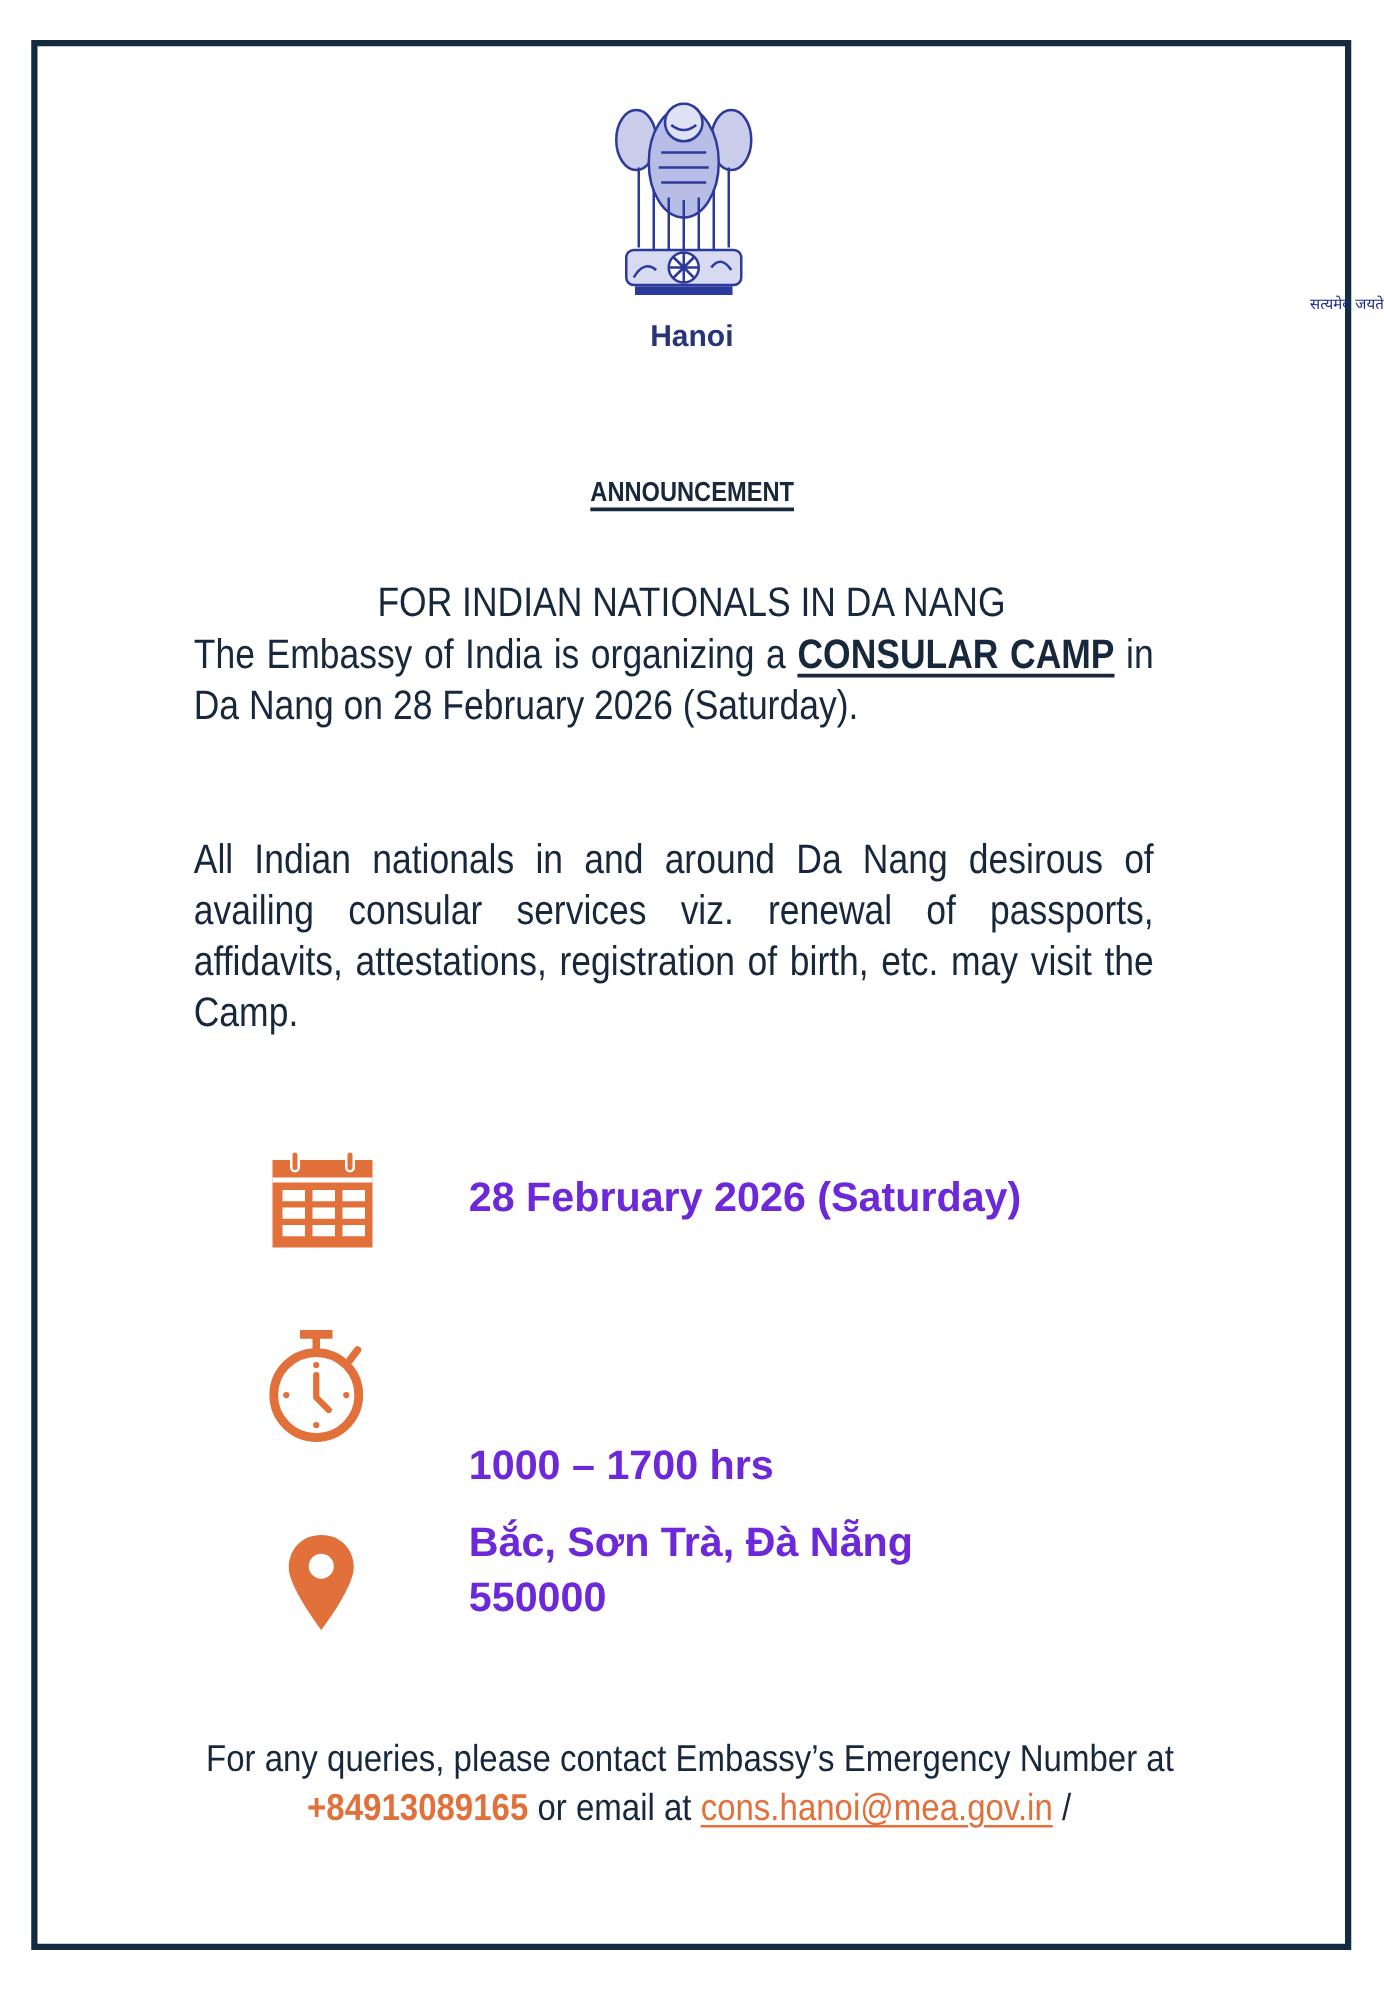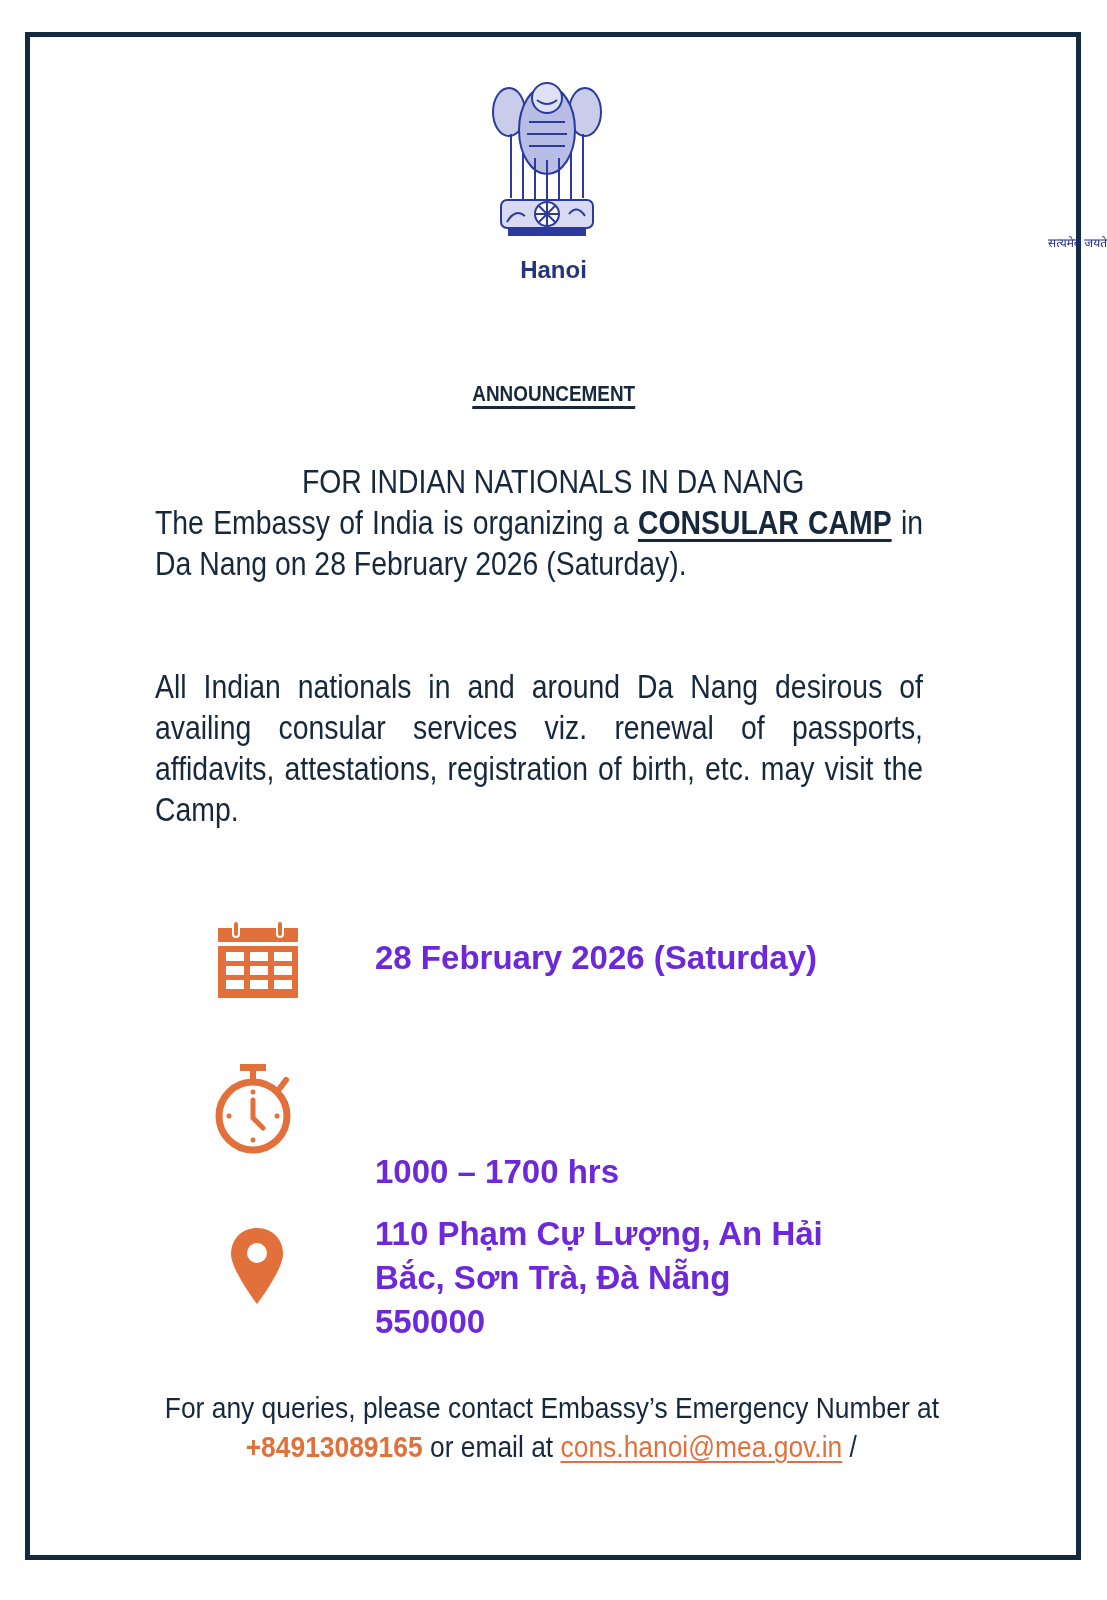--- a/index.html
+++ b/index.html
@@ -118,21 +118,20 @@
   <circle cx="63" cy="54" r="2.5" fill="#e2703a"></circle>
   <polyline points="39,38 39,56 49,66" fill="none" stroke="#e2703a" stroke-width="5" stroke-linecap="round" stroke-linejoin="round"></polyline>
 </svg>
 <div class="abs detail d-time">1000 – 1700 hrs</div>
 
 <svg class="abs icon pin" viewBox="0 0 90 80">
   <path d="M43 2 C27 2 17 14 17 28 C17 44 43 78 43 78 C43 78 69 44 69 28 C69 14 59 2 43 2 Z" fill="#e2703a"></path>
   <circle cx="43" cy="27" r="10" fill="#ffffff"></circle>
 </svg>
 <div class="abs detail d-addr">
-  <div>110 Phạm Cự Lượng, An Hải</div>
   <div>Bắc, Sơn Trà, Đà Nẵng</div>
   <div>550000</div>
 </div>
 
 <div class="abs footer">
   <div><span class="fx">For any queries, please contact Embassy’s Emergency Number at</span></div>
   <div><span class="fx"><b class="orange">+84913089165</b><span> or email at </span><span class="link">cons.hanoi@mea.gov.in</span><span> /</span></span></div>
 </div>
 
 </body></html>

